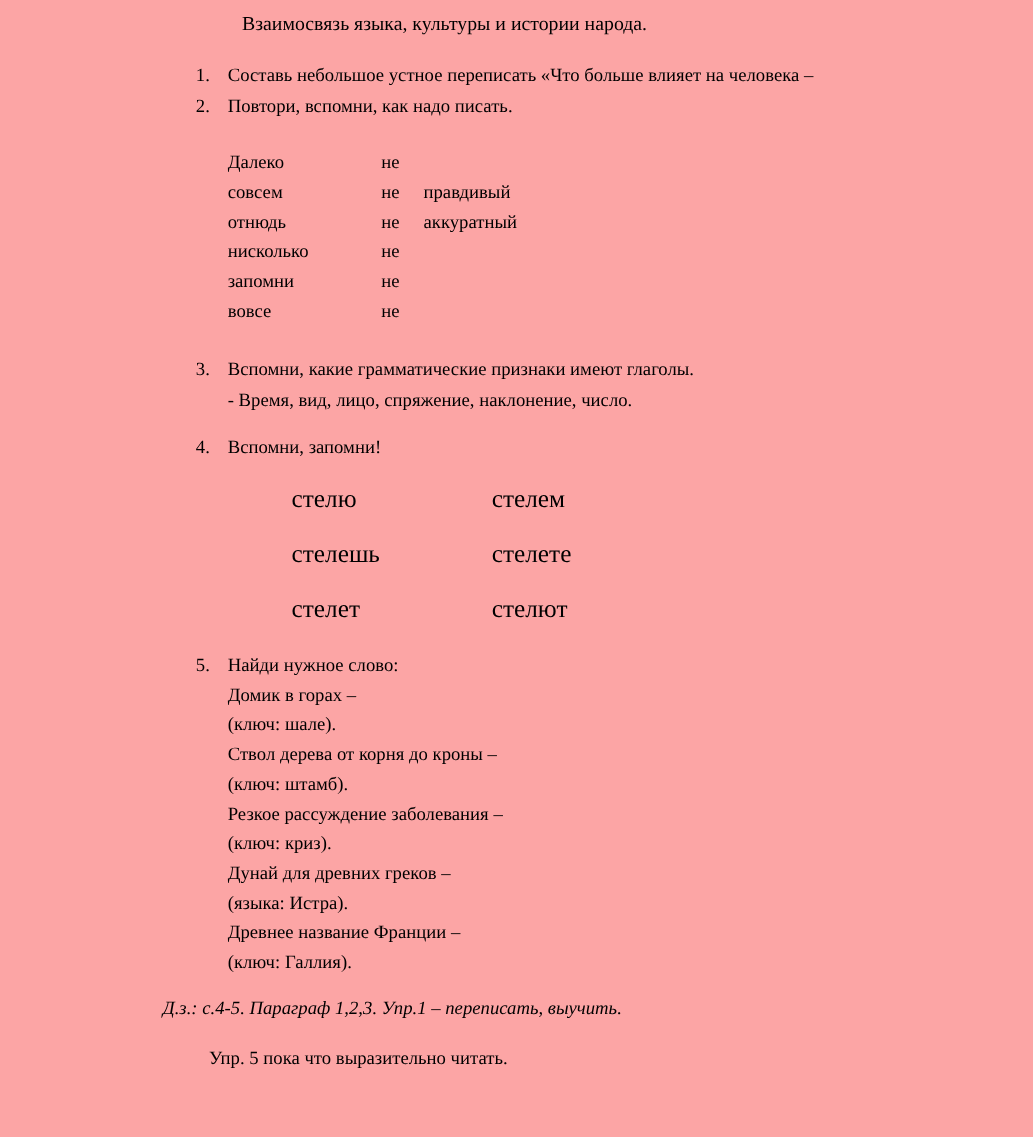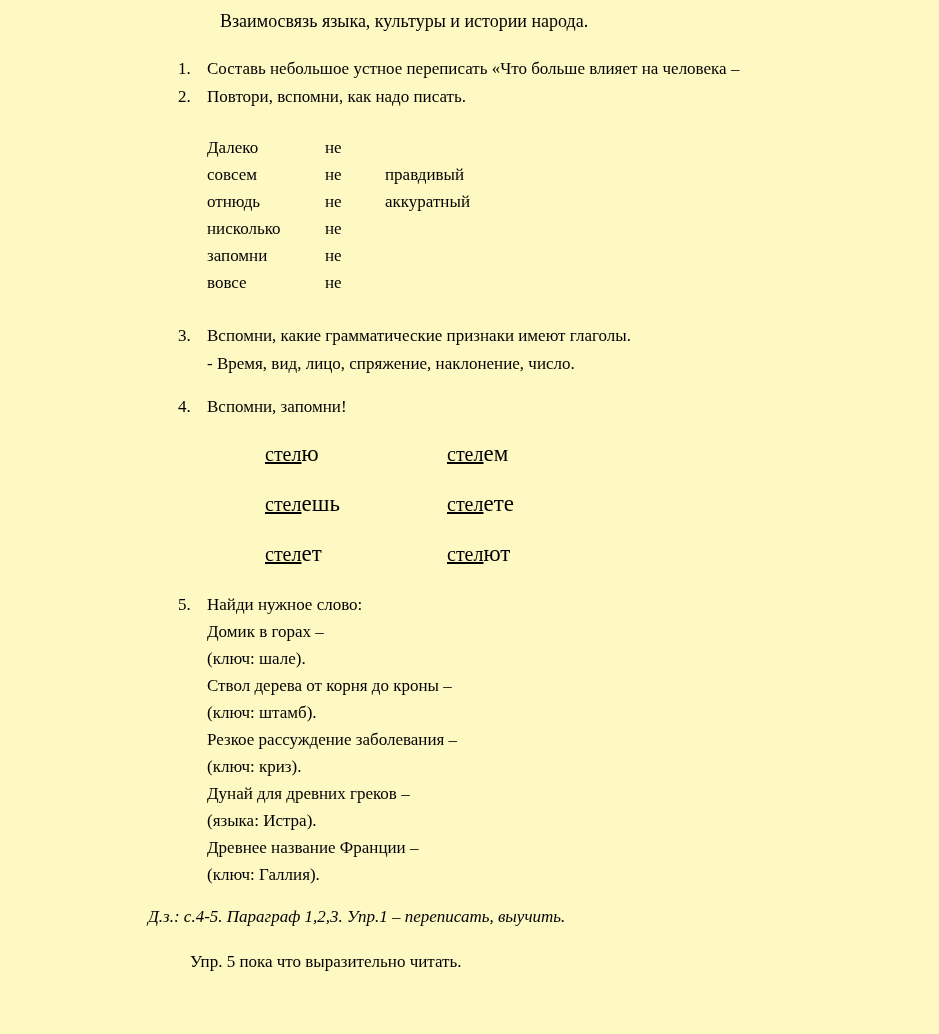--- a/index.html
+++ b/index.html
@@ -1,20 +1,20 @@
 <!DOCTYPE html>
 <html><head>
 <meta charset="utf-8">
 <style>
   * { margin: 0; padding: 0; box-sizing: border-box; }
   html, body { background: #ffffff; }
   .page {
     width: 939px;
     height: 1034px;
-    background: #fef9c3;
+    background: #fca5a5;
     color: #000000;
     font-family: "Liberation Serif", "DejaVu Serif", serif;
     font-size: 17px;
     position: relative;
     overflow: hidden;
   }
   .title {
     padding-top: 8px;
     margin-left: 220px;
     font-size: 18px;
@@ -28,28 +28,28 @@
     width: 29px;
     flex: 0 0 29px;
     line-height: 28px;
   }
   .task .task-body { line-height: 28px; }
   .task-1 { margin: 21px 0 0 178px; }
   .task-2 { margin: 0 0 0 178px; }
   .neg-table { margin: 23px 0 0 207px; }
   .neg-row { line-height: 27px; display: flex; }
   .neg-adverb { width: 118px; flex: 0 0 118px; }
-  .neg-particle { width: 60px; flex: 0 0 60px; }
+  .neg-particle { width: 60px; flex: 0 0 60px; text-align: center; }
   .task-3 { margin: 26px 0 0 178px; }
   .task-4 { margin: 15px 0 0 178px; }
   .conj { margin: 20px 0 0 265px; }
   .conj-row { display: flex; margin-bottom: 24px; align-items: baseline; }
   .conj-cell { display: inline-block; }
   .conj-left { width: 182px; flex: 0 0 182px; }
-  .conj .stem { font-size: 20px; text-decoration: underline; }
+  .conj .stem { font-size: 23px; }
   .conj .ending { font-size: 23px; }
   .task-5 { margin: 19px 0 0 178px; }
   .task-5 .task-body div { line-height: 27px; }
   .homework-1 { margin: 16px 0 0 148px; line-height: 26px; font-style: italic; }
   .homework-2 { margin: 19px 0 0 190px; line-height: 26px; }
 </style>
 </head>
 <body>
 
 <div class="page">

